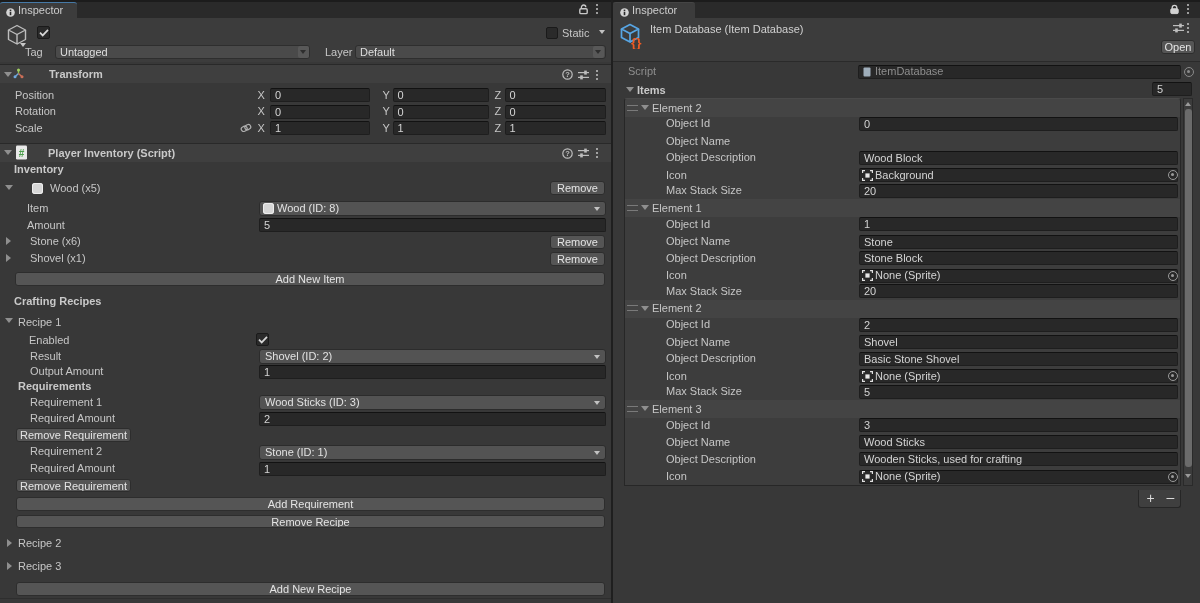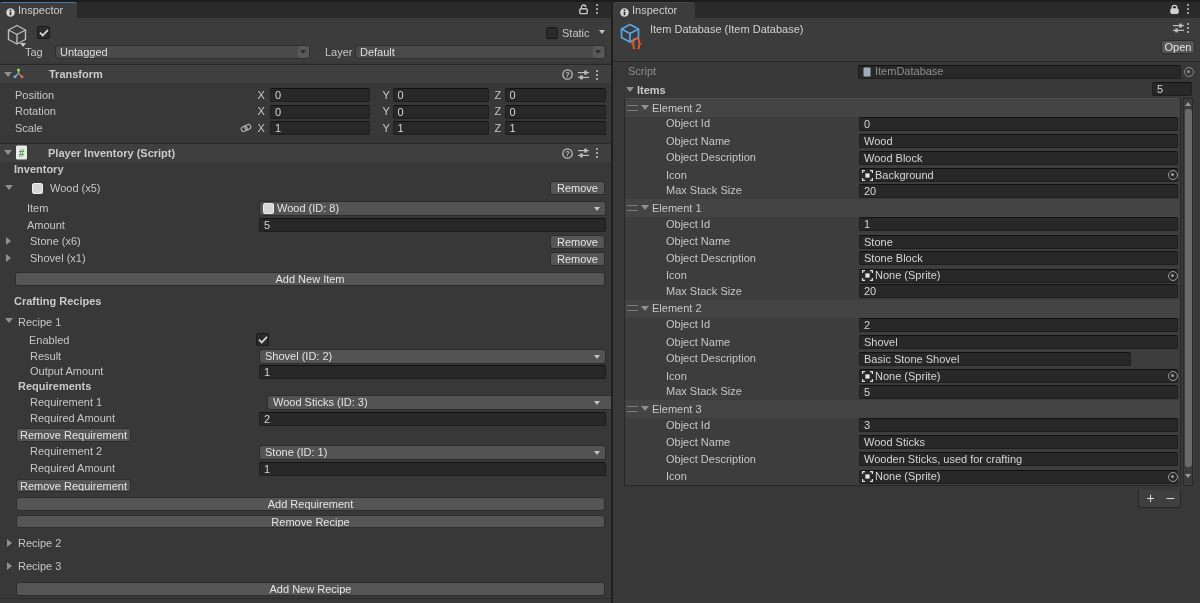--- a/index.html
+++ b/index.html
@@ -208,21 +208,21 @@
 <div class="dd" style="left:259px;top:349px;width:347px;height:15px;">
       <span class="v" style="position:absolute;left:5px;line-height:13px;">Shovel (ID: 2)</span>
     </div>
 <div class="arr" style="left:594px;top:355px;"></div>
 <div class="lbl" style="left:30px;top:364px;">Output Amount</div>
 <div class="tf" style="left:259px;top:364.5px;width:347px;height:14px;">
       <span class="v" style="line-height:12px;">1</span>
     </div>
 <div class="lbl b" style="left:18px;top:378.5px;">Requirements</div>
 <div class="lbl" style="left:30px;top:394.5px;">Requirement 1</div>
-<div class="dd" style="left:267px;top:395px;width:347px;height:15px;">
+<div class="dd" style="left:259px;top:395px;width:347px;height:15px;">
       <span class="v" style="position:absolute;left:5px;line-height:13px;">Wood Sticks (ID: 3)</span>
     </div>
 <div class="arr" style="left:594px;top:401px;"></div>
 <div class="lbl" style="left:30px;top:411px;">Required Amount</div>
 <div class="tf" style="left:259px;top:411.5px;width:347px;height:14px;">
       <span class="v" style="line-height:12px;">2</span>
     </div>
 <div class="btn" style="left:16px;top:428px;width:115px;height:13.5px;line-height:12px;font-size:11px;">Remove Requirement</div>
 <div class="lbl" style="left:30px;top:444px;">Requirement 2</div>
 <div class="dd" style="left:259px;top:444.5px;width:347px;height:15px;">
@@ -305,23 +305,20 @@
 <div class="ebox" style="left:11px;top:97.5px;width:557px;height:388.5px;">
 <div class="ehead" style="top:0.5px;"></div>
 <div class="drag" style="left:2px;top:6.0px;"></div>
 <div class="fold-o" style="left:16px;top:6.5px;"></div>
 <div class="lbl" style="left:27px;top:2.0px;">Element 2</div>
 <div class="lbl" style="left:41px;top:17.8px;">Object Id</div>
 <div class="tf" style="left:234px;top:18.3px;width:319px;height:14px;">
         <span class="v" style="line-height:12px;">0</span>
       </div>
 <div class="lbl" style="left:41px;top:35.2px;">Object Name</div>
-<div class="tf" style="left:234px;top:35.7px;width:319px;height:14px;">
-        <span class="v" style="line-height:12px;">Wood</span>
-      </div>
 <div class="lbl" style="left:41px;top:51.8px;">Object Description</div>
 <div class="tf" style="left:234px;top:52.3px;width:319px;height:14px;">
         <span class="v" style="line-height:12px;">Wood Block</span>
       </div>
 <div class="lbl" style="left:41px;top:69.3px;">Icon</div>
 <div class="tf" style="left:234px;top:69.8px;width:319px;height:14px;"></div>
 <svg style="left:236.5px;top:71.3px;" width="11" height="11" viewBox="0 0 11 11">
         <g stroke="#E0E0E0" stroke-width="1.2" fill="none">
           <path d="M0.6 3 L0.6 0.6 L3 0.6"></path>
           <path d="M8 0.6 L10.4 0.6 L10.4 3"></path>
@@ -379,21 +376,21 @@
 <div class="lbl" style="left:27px;top:202.8px;">Element 2</div>
 <div class="lbl" style="left:41px;top:218.6px;">Object Id</div>
 <div class="tf" style="left:234px;top:219.1px;width:319px;height:14px;">
         <span class="v" style="line-height:12px;">2</span>
       </div>
 <div class="lbl" style="left:41px;top:236.0px;">Object Name</div>
 <div class="tf" style="left:234px;top:236.5px;width:319px;height:14px;">
         <span class="v" style="line-height:12px;">Shovel</span>
       </div>
 <div class="lbl" style="left:41px;top:252.6px;">Object Description</div>
-<div class="tf" style="left:234px;top:253.1px;width:272px;height:14px;">
+<div class="tf" style="left:234px;top:253.1px;width:319px;height:14px;">
         <span class="v" style="line-height:12px;">Basic Stone Shovel</span>
       </div>
 <div class="lbl" style="left:41px;top:270.1px;">Icon</div>
 <div class="tf" style="left:234px;top:270.6px;width:319px;height:14px;"></div>
 <svg style="left:236.5px;top:272.1px;" width="11" height="11" viewBox="0 0 11 11">
         <g stroke="#E0E0E0" stroke-width="1.2" fill="none">
           <path d="M0.6 3 L0.6 0.6 L3 0.6"></path>
           <path d="M8 0.6 L10.4 0.6 L10.4 3"></path>
           <path d="M10.4 8 L10.4 10.4 L8 10.4"></path>
           <path d="M3 10.4 L0.6 10.4 L0.6 8"></path>

